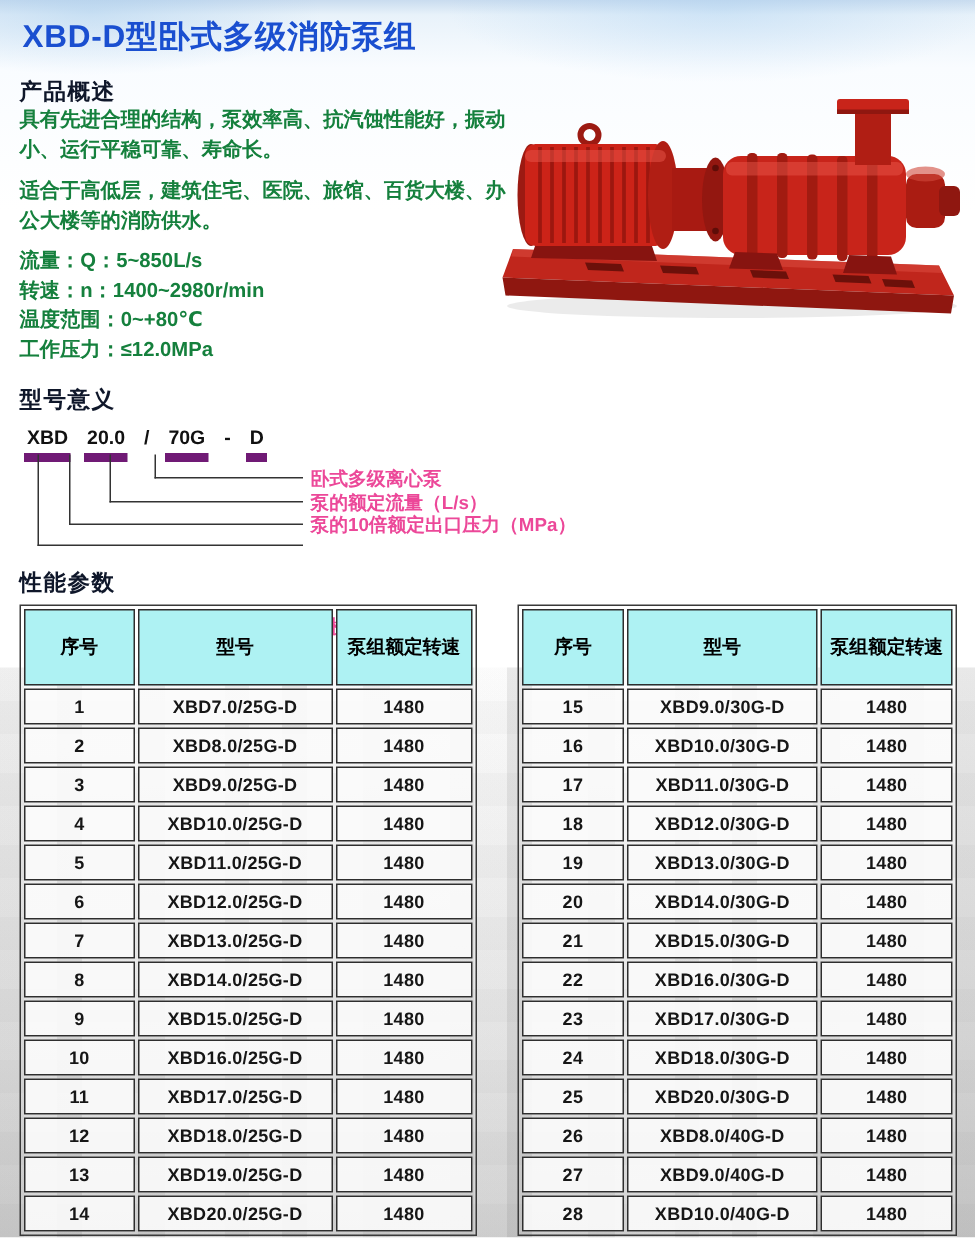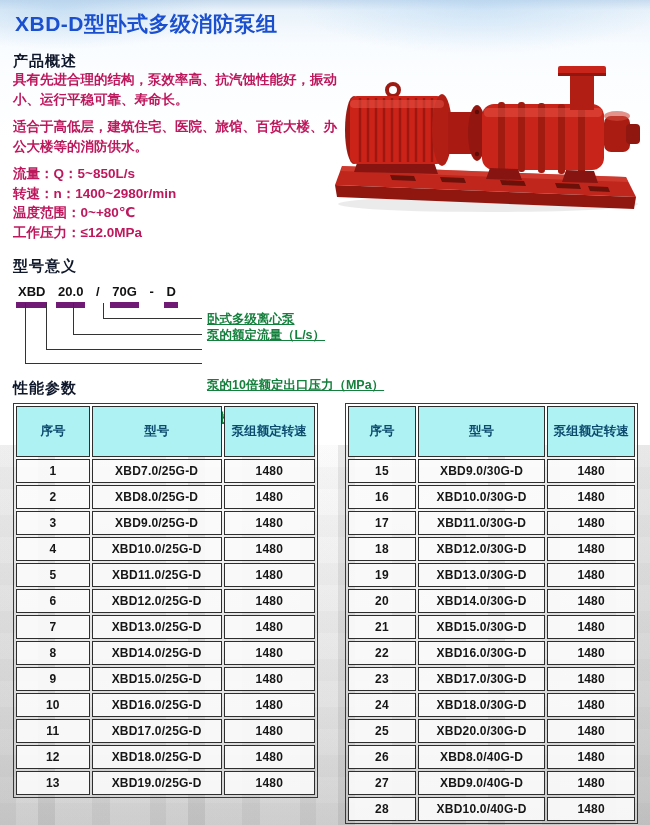--- a/index.html
+++ b/index.html
@@ -41,58 +41,58 @@
   }
   .sec-head{
     position:absolute;font-size:15px;font-weight:bold;color:#0f172a;letter-spacing:1px;
   }
   #h-overview{left:13px;top:52px;}
   #h-model{left:13px;top:257px;}
   #h-perf{left:13px;top:379px;}
 
   .overview-text{
     position:absolute;left:13px;top:70px;width:330px;
-    font-size:13.5px;line-height:20px;font-weight:bold;color:#be185d;
+    font-size:13.5px;line-height:20px;font-weight:bold;color:#15803d;
   }
   .overview-text p{margin:0 0 7px 0;}
   .spec-line{line-height:19.5px;font-weight:bold;}
 
   .pump-wrap{position:absolute;left:330px;top:56px;width:316px;height:162px;}
 
   
   .model-code{
     position:absolute;left:16px;top:284px;
     font-size:13px;font-weight:bold;color:#111;white-space:nowrap;
   }
   .model-code span{display:inline-block;padding:0 2px 3px 2px;margin-right:5px;}
   .model-code .u{border-bottom:6px solid #701a75;}
   .conn{position:absolute;border-left:1px solid #333;border-bottom:1px solid #333;}
   .conn.l1{left:103px;top:303px;width:98px;height:15px;}
   .conn.l2{left:73px;top:303px;width:128px;height:31px;}
   .conn.l3{left:46px;top:303px;width:155px;height:46px;}
   .conn.l4{left:25px;top:303px;width:176px;height:60px;}
   .dlabel{
-    position:absolute;left:207px;font-size:12.5px;font-weight:bold;color:#15803d;white-space:nowrap;text-decoration:underline;
-  }
-  #dl0{top:311px;} #dl1{top:327px;} #dl2{top:342px;margin-top:35px;} #dl3{top:364px;margin-top:46px;}
+    position:absolute;left:207px;font-size:12.5px;font-weight:bold;color:#ec4899;white-space:nowrap;
+  }
+  #dl0{top:311px;} #dl1{top:327px;} #dl2{top:342px;} #dl3{top:364px;margin-top:46px;}
 
   
   table.perf{
     position:absolute;top:403px;
     border-collapse:separate;border-spacing:2px;
     border:1px solid #3a3a3a;
     table-layout:fixed;
   }
   #tbl-left{left:13px;width:305px;}
   #tbl-right{left:345px;width:293px;}
   table.perf th{
     background:#aef2f3;
     border:1px solid #2e2e2e;
     height:49px;
-    font-size:12.5px;font-weight:bold;color:#0c4a6e;
+    font-size:12.5px;font-weight:bold;color:#000000;
     text-align:center;padding:0 2px;
   }
   table.perf td{
     background:rgba(251,251,251,.90);
     border:1px solid #2e2e2e;
     height:20px;
     font-size:12px;font-weight:bold;color:#161616;
     text-align:center;padding:1px 3px;
     letter-spacing:.2px;
   }
@@ -281,20 +281,25 @@
         <tr>
           <td>12</td>
           <td>XBD18.0/25G-D</td>
           <td>1480</td>
         </tr>
         <tr>
           <td>13</td>
           <td>XBD19.0/25G-D</td>
           <td>1480</td>
         </tr>
+        <tr>
+          <td>14</td>
+          <td>XBD20.0/25G-D</td>
+          <td>1480</td>
+        </tr>
       </tbody>
   </table>
 
   <table class="perf" id="tbl-right">
     <colgroup>
         <col style="width:24%">
         <col style="width:45%">
         <col style="width:31%">
       </colgroup>
     <thead>

